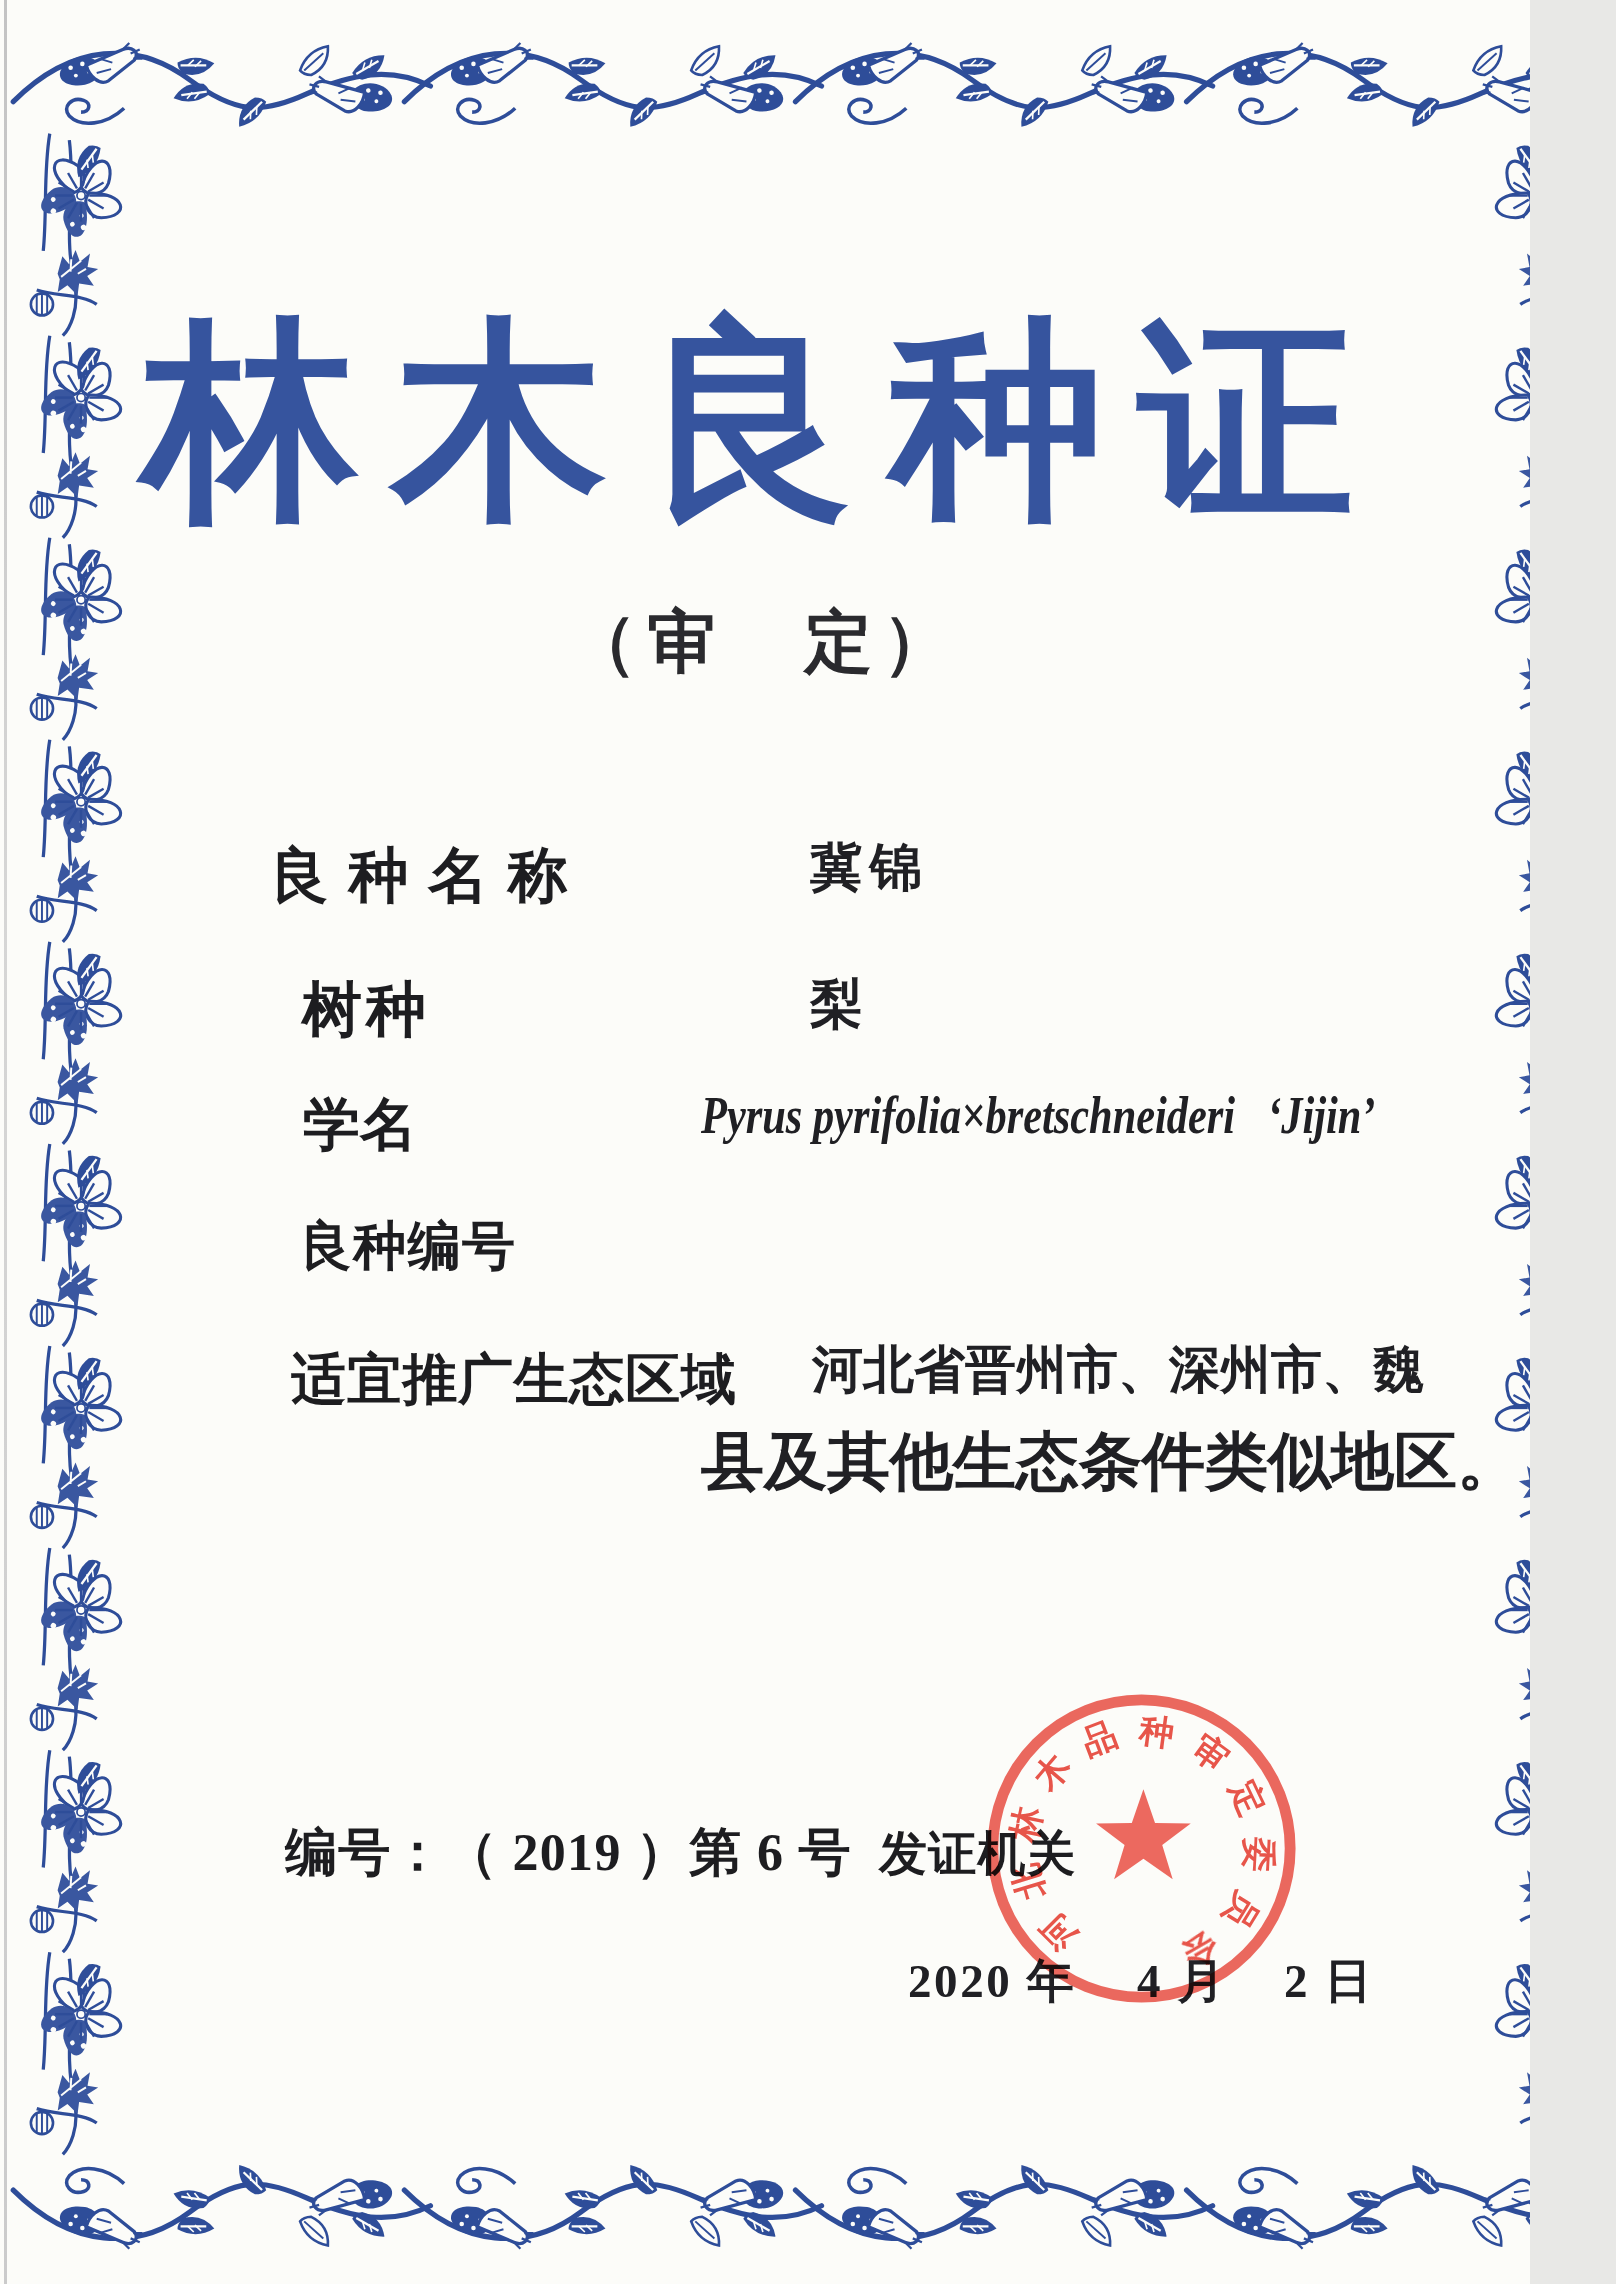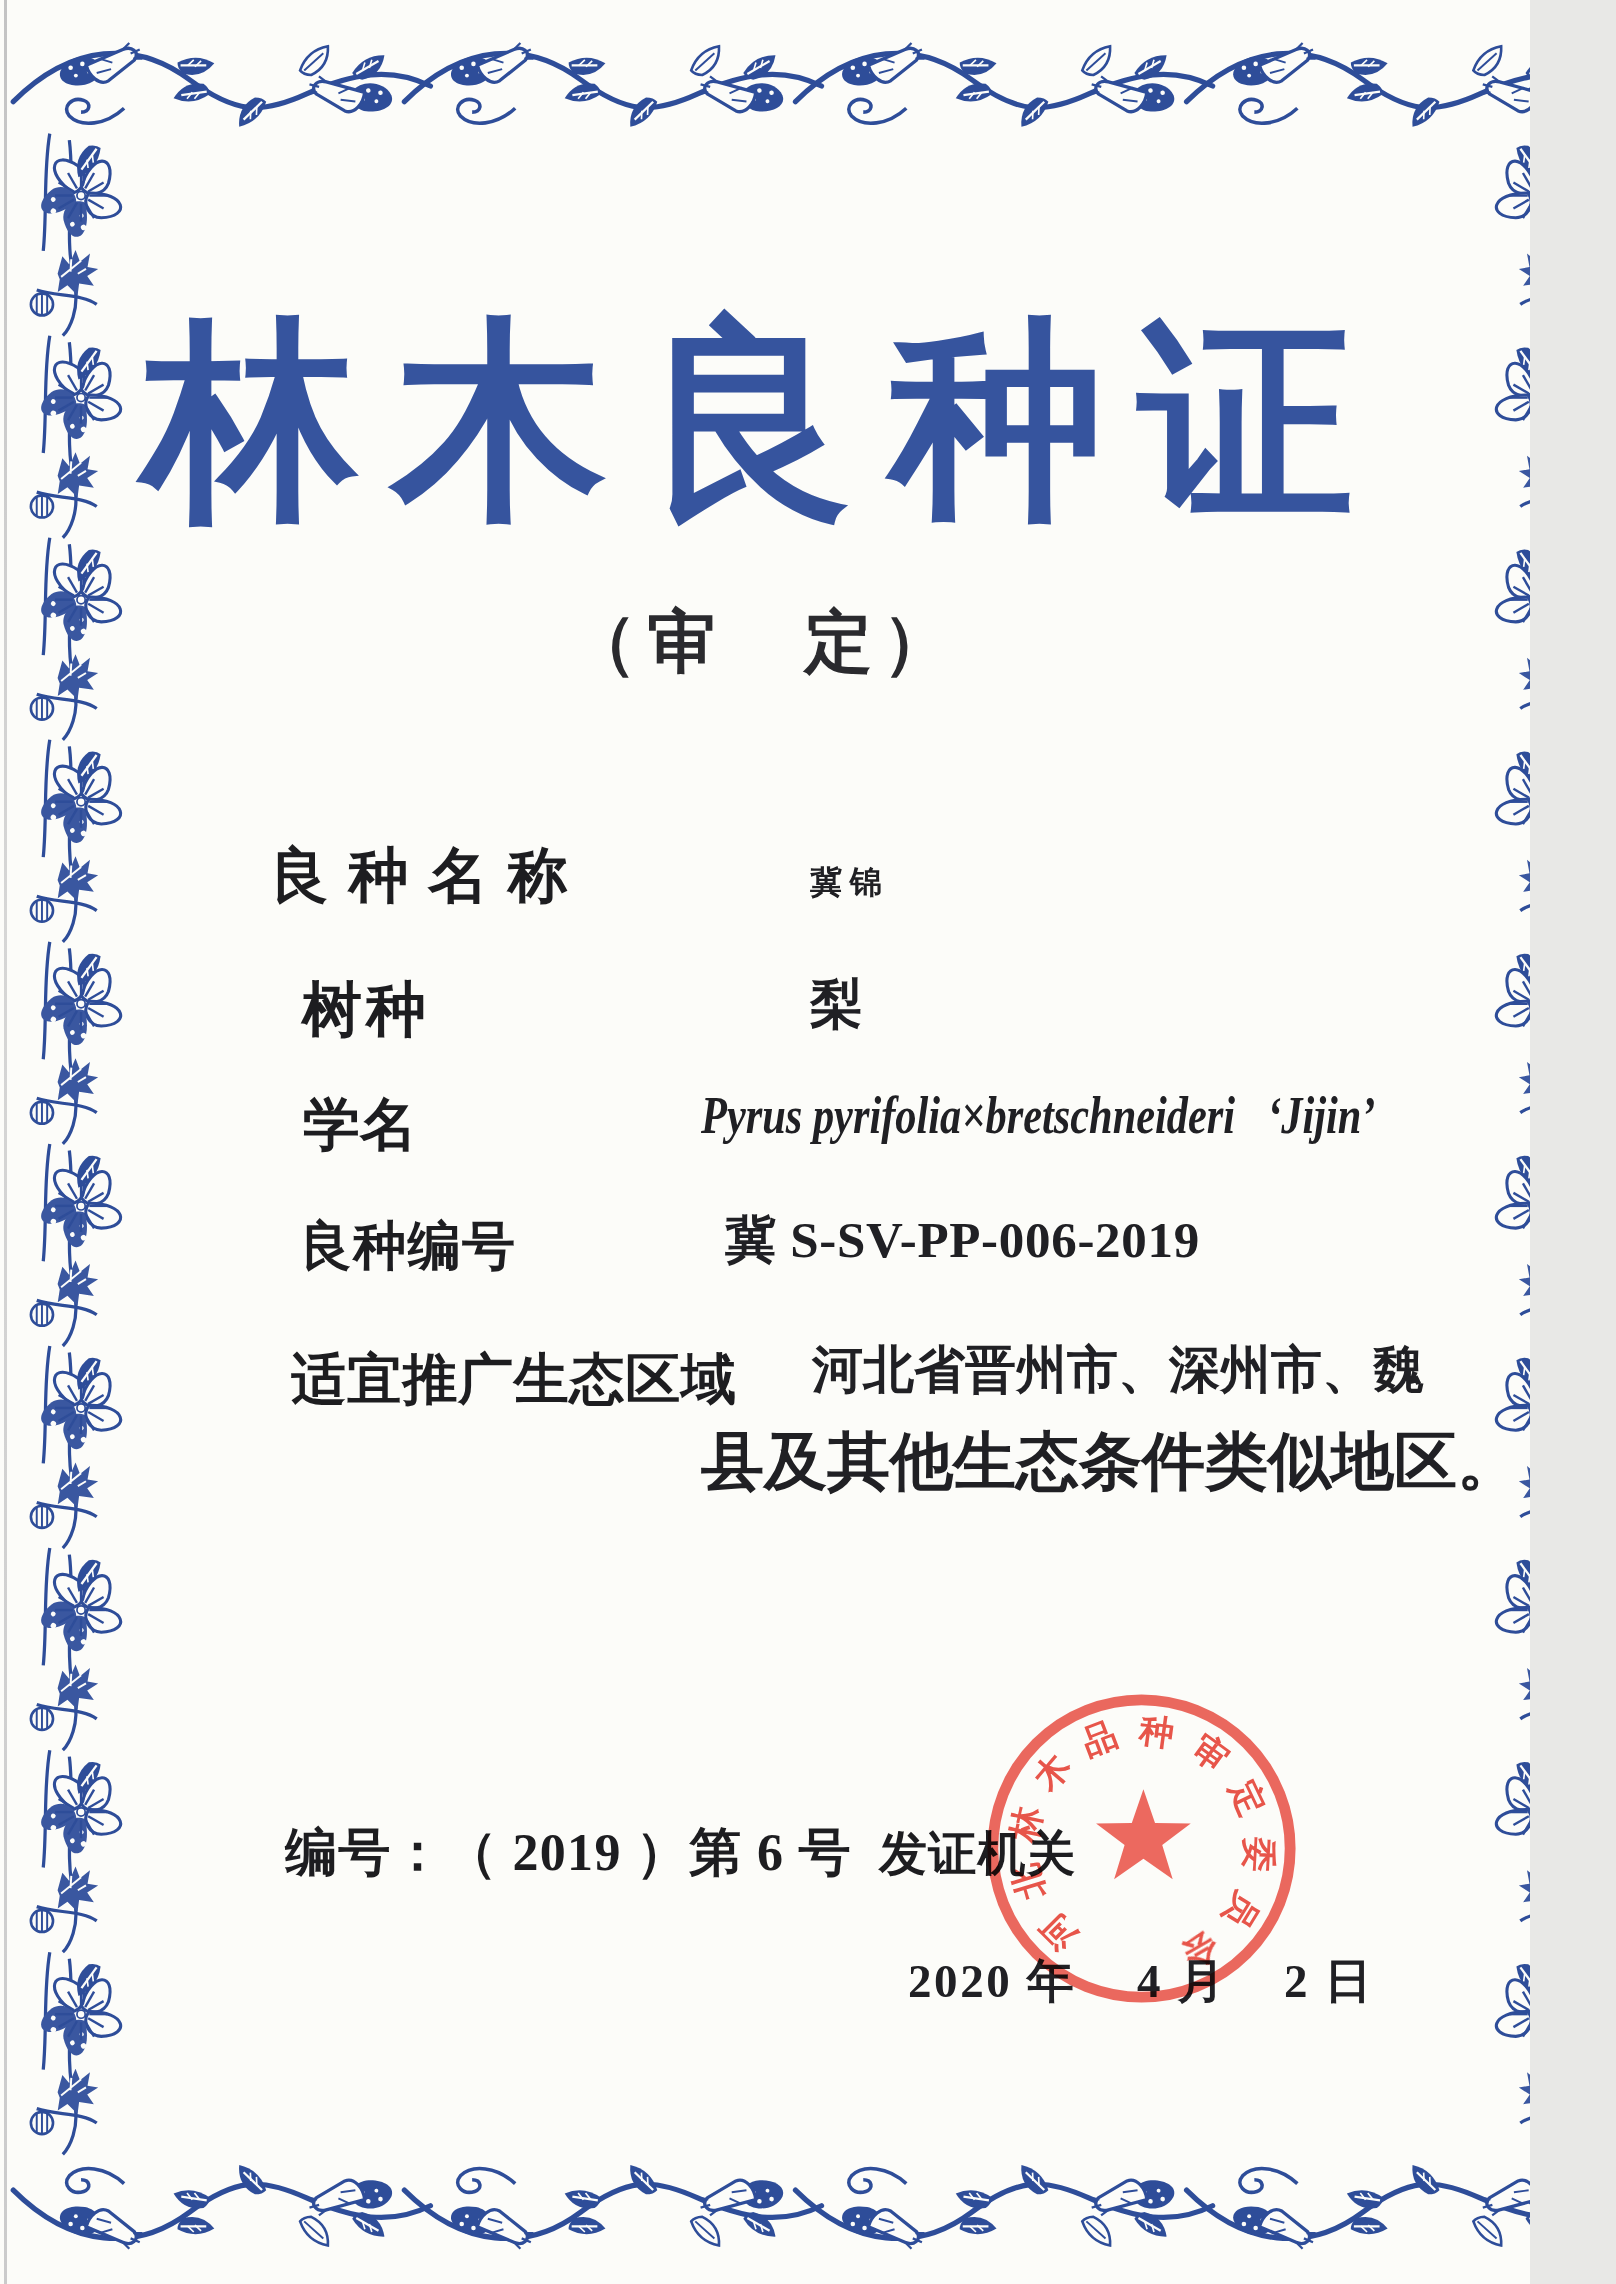--- a/index.html
+++ b/index.html
@@ -36,21 +36,21 @@
     letter-spacing:10.4px;
     font-weight:600;
     color:#2a2a2e;
     white-space:nowrap;
   }
   .lab,.val{position:absolute;white-space:nowrap;line-height:1.15;}
   .lab{font-weight:600;color:#1d1d20;}
   .val{font-weight:600;color:#202024;}
 
   .lab-name   {left:269px; top:842px; font-size:60px; letter-spacing:19.6px;}
-  .val-name   {left:810px;top:838px; font-size:32px; letter-spacing:7.8px;margin-top:26px;}
+  .val-name   {left:810px;top:838px; font-size:52px; letter-spacing:7.8px;}
 
   .lab-species{left:302px; top:976px; font-size:60px; letter-spacing:3.9px;}
   .val-species{left:810px;top:974px; font-size:53px;}
 
   .lab-latin  {left:303px; top:1092px; font-size:57px;}
   .val-latin  {left:701px;top:1085px; font-size:53px; font-style:italic; font-weight:700;
                transform:scaleX(.8); transform-origin:left top;}
   .val-latin .cultivar{margin-left:40px;}
 
   .lab-code   {left:299px; top:1216px; font-size:53px; letter-spacing:1.3px;}
@@ -233,21 +233,20 @@
 
   <div class="lab lab-species">树种</div>
   <div class="val val-species">梨</div>
 
   <div class="lab lab-latin">学名</div>
   <div class="val val-latin">
     <span>Pyrus pyrifolia×bretschneideri</span><span class="cultivar">‘Jijin’</span>
   </div>
 
   <div class="lab lab-code">良种编号</div>
-  <div class="val val-code">冀 S-SV-PP-006-2019</div>
 
   <div class="lab lab-region">适宜推广生态区域</div>
   <div class="val val-region1">河北省晋州市、深州市、魏</div>
   <div class="val val-region2">县及其他生态条件类似地区。</div>
 
   <div class="lab serial">编号：（ 2019 ）第 6 号</div>
   <div class="lab issuer">发证机关</div>
 
   <div class="val date-year">2020 年</div>
   <div class="val date-month">4 月</div>

